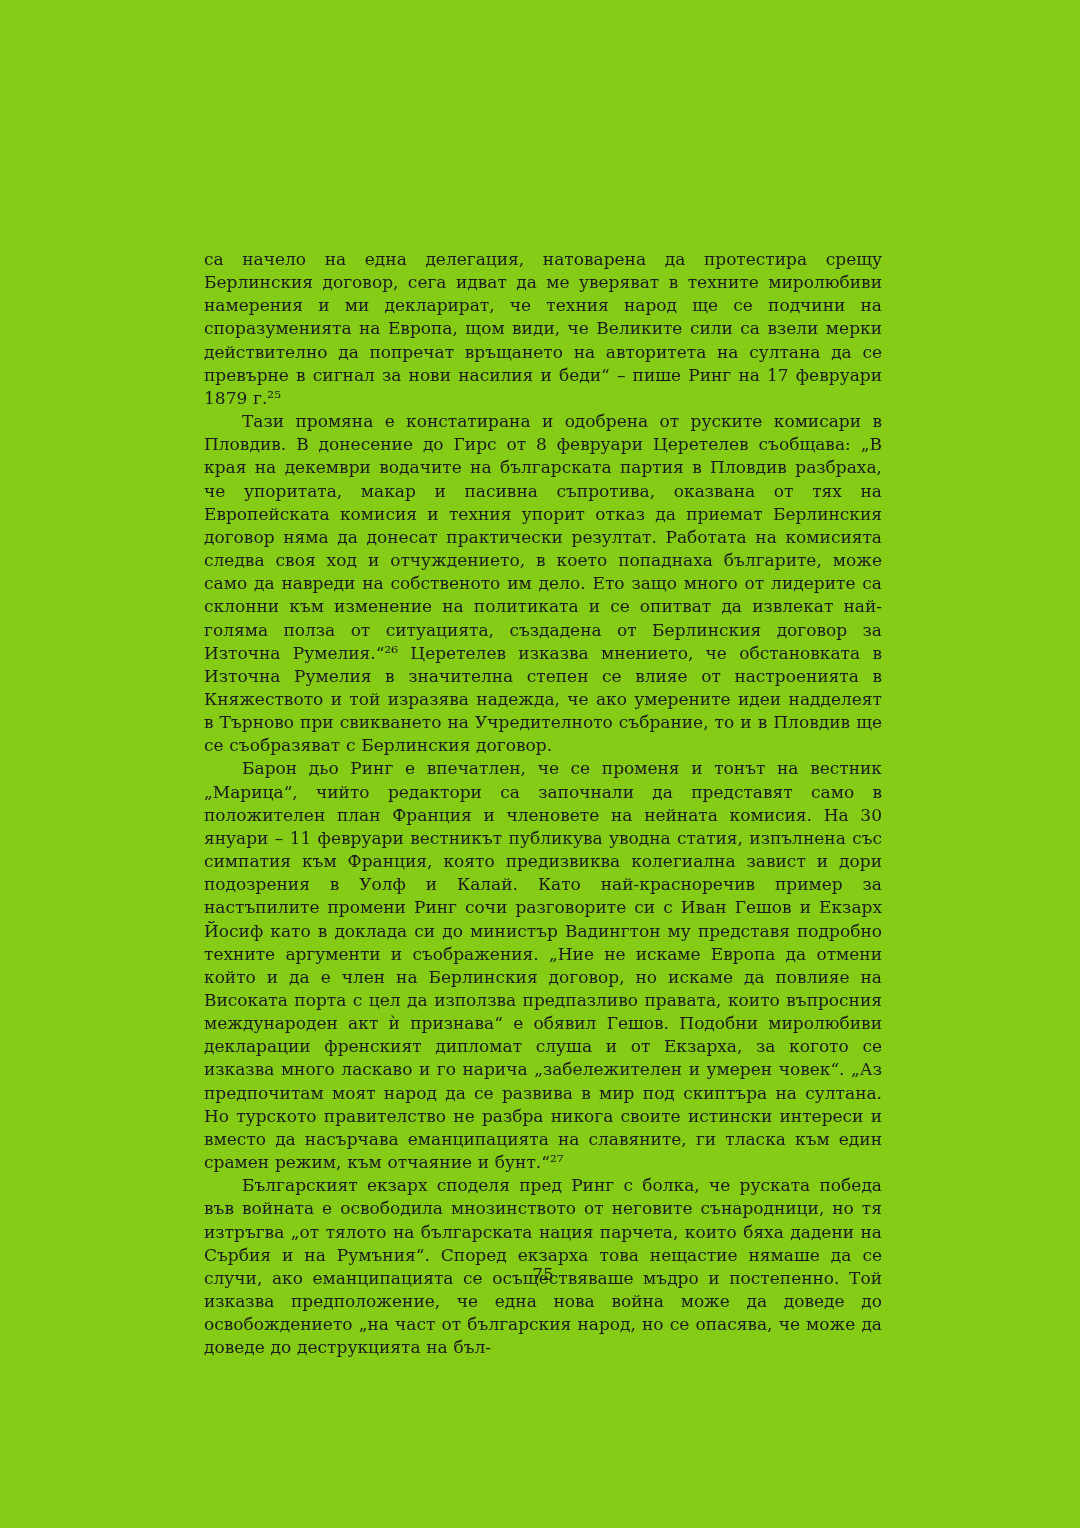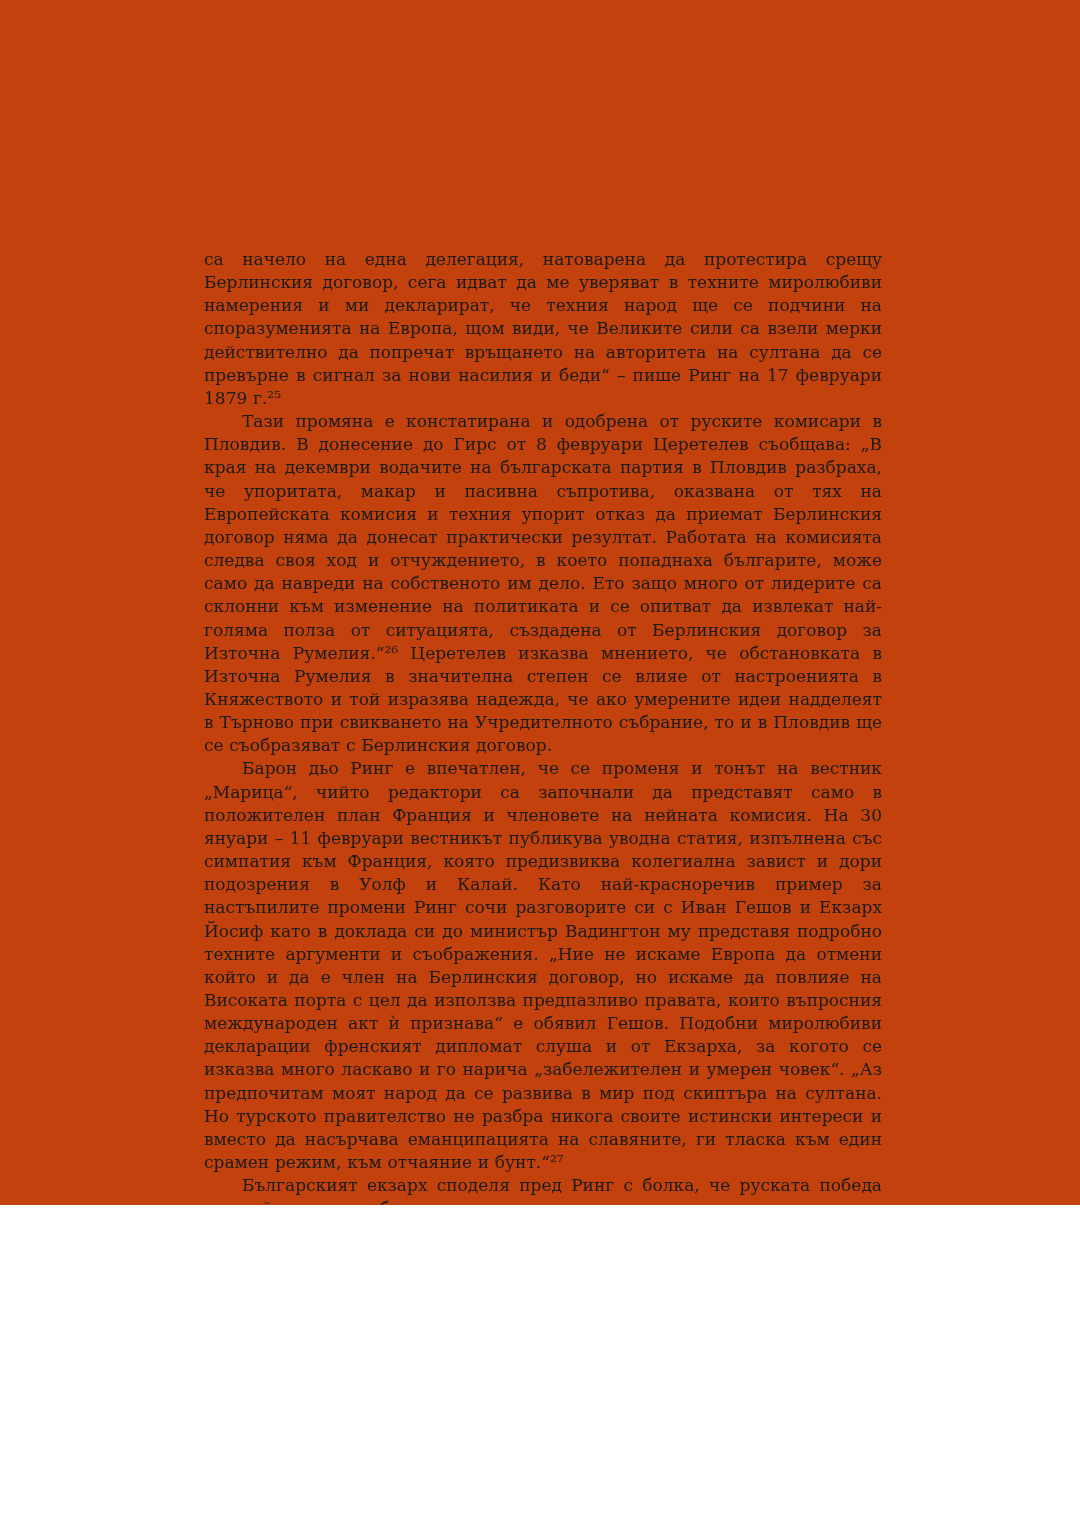--- a/index.html
+++ b/index.html
@@ -3,22 +3,22 @@
 <meta charset="utf-8">
 <style>
   html, body {
     margin: 0;
     padding: 0;
     background: #ffffff;
   }
   .page {
     position: relative;
     width: 1080px;
-    height: 1205px;
-    background: #c2410c;
+    height: 1528px;
+    background: #84cc16;
     font-family: "DejaVu Serif", "Liberation Serif", serif;
     color: #1c1c1c;
     overflow: hidden;
   }
   .text-block {
     position: absolute;
     left: 204px;
     top: 248px;
     width: 678px;
   }

